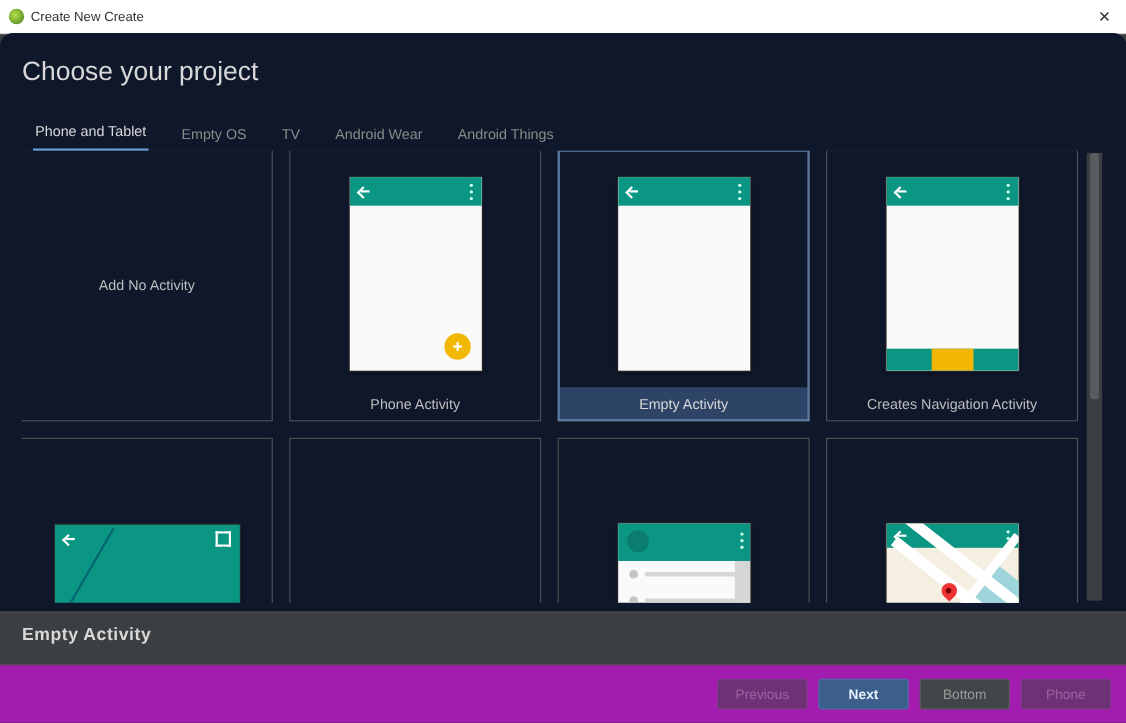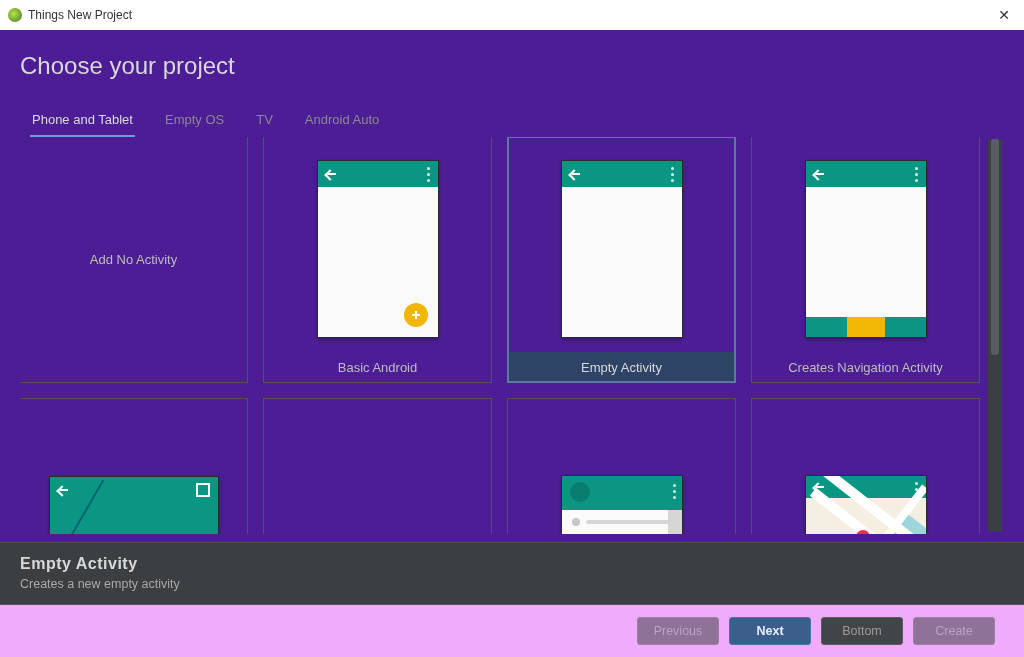--- a/index.html
+++ b/index.html
@@ -31,36 +31,38 @@
   .close-x {
     font-size: 14px;
     font-family: Arial, sans-serif;
     color: #333;
     cursor: pointer;
     padding: 2px 6px;
   }
   .content {
     position: absolute;
     top: 30px; left: 0; right: 0; bottom: 52px;
-    background: #4c1d95;
+    background: #0f172a;
     display: flex;
     flex-direction: column;
+    border-radius: 12px;
   }
   .page-title {
     font-size: 24px;
     font-weight: 300;
     color: #d8d8d8;
     padding: 22px 0 8px 20px;
   }
   .tabs {
     display: flex;
     gap: 28px;
     padding: 18px 0 0 30px;
     font-size: 13px;
     border-bottom: none;
+    align-items: flex-end;
   }
   .tab {
     color: #8a8a8a;
     padding: 6px 2px 8px 2px;
     cursor: pointer;
   }
   .tab.active {
     color: #d8d8d8;
     border-bottom: 2px solid #6a9fd8;
   }
@@ -219,53 +221,54 @@
     padding: 10px 20px 14px 20px;
     background:#3c3f41;
   }
   .description h3{
     margin:2px 0 4px 0; font-size:16px; color:#d8d8d8; letter-spacing:.5px;
   }
   .description p{ margin:4px 0 0 0; font-size:12.5px; color:#a8a8a8;}
   .footer {
     position:absolute; left:0; right:0; bottom:0; height:52px;
     border-top:1px solid #515355;
-    background:#f0abfc;
+    background:#a21caf;
     display:flex; align-items:center; justify-content:flex-end;
-    gap:10px; padding:0 29px;
+    gap:10px; padding:0 14px;
   }
   .btn{
     min-width:82px; height:28px; border:1px solid #5a5d5f; background:#414547;
     color:#9a9a9a; font-size:12.5px; border-radius:3px; cursor:pointer;
   }
   .btn.primary{
     background:#3b5f8a; border-color:#4b73a7; color:#e6eefb; font-weight:700;
   }
   .btn:disabled{opacity:.55;cursor:default;}
 </style>
 </head>
 <body>
 
 <div class="titlebar">
   <div class="titlebar-left">
     <span class="app-icon"></span>
-    <span>Things New Project</span>
+    <span>Create New Create</span>
   </div>
   <span class="close-x">✕</span>
 </div>
 
 <div class="content">
 
   <div class="page-title">Choose your project</div>
 
   <div class="tabs">
     <div class="tab active">Phone and Tablet</div>
     <div class="tab">Empty OS</div>
     <div class="tab">TV</div>
-    <div class="tab">Android Auto</div>
+    <div class="tab">Android Wear</div>
+    <div class="tab">Android Things</div>
   </div>
 
   <div class="gallery-wrap">
     <div class="gallery-scroll">
       <div class="gallery">
 
         <div class="cell no-activity">
           <span>Add No Activity</span>
         </div>
 
@@ -276,21 +279,21 @@
                 <span class="arrow-back"></span>
                 <span class="menu-dots">
                     <span></span>
                     <span></span>
                     <span></span>
                   </span>
               </div>
               <span class="fab"></span>
             </div>
           </div>
-          <div class="caption">Basic Android</div>
+          <div class="caption">Phone Activity</div>
         </div>
 
         <div class="cell selected">
           <div class="thumb-area">
             <div class="phone">
               <div class="appbar">
                 <span class="arrow-back"></span>
                 <span class="menu-dots">
                     <span></span>
                     <span></span>
@@ -389,23 +392,22 @@
 
       </div>
     </div>
     <div class="scrollbar-track">
       <div class="scrollbar-thumb"></div>
     </div>
   </div>
 
   <div class="description">
     <h3>Empty Activity</h3>
-    <p>Creates a new empty activity</p>
   </div>
 
 </div>
 
 <div class="footer">
   <button class="btn" disabled="">Previous</button>
   <button class="btn primary">Next</button>
   <button class="btn">Bottom</button>
-  <button class="btn" disabled="">Create</button>
+  <button class="btn" disabled="">Phone</button>
 </div>
 
 </body></html>

